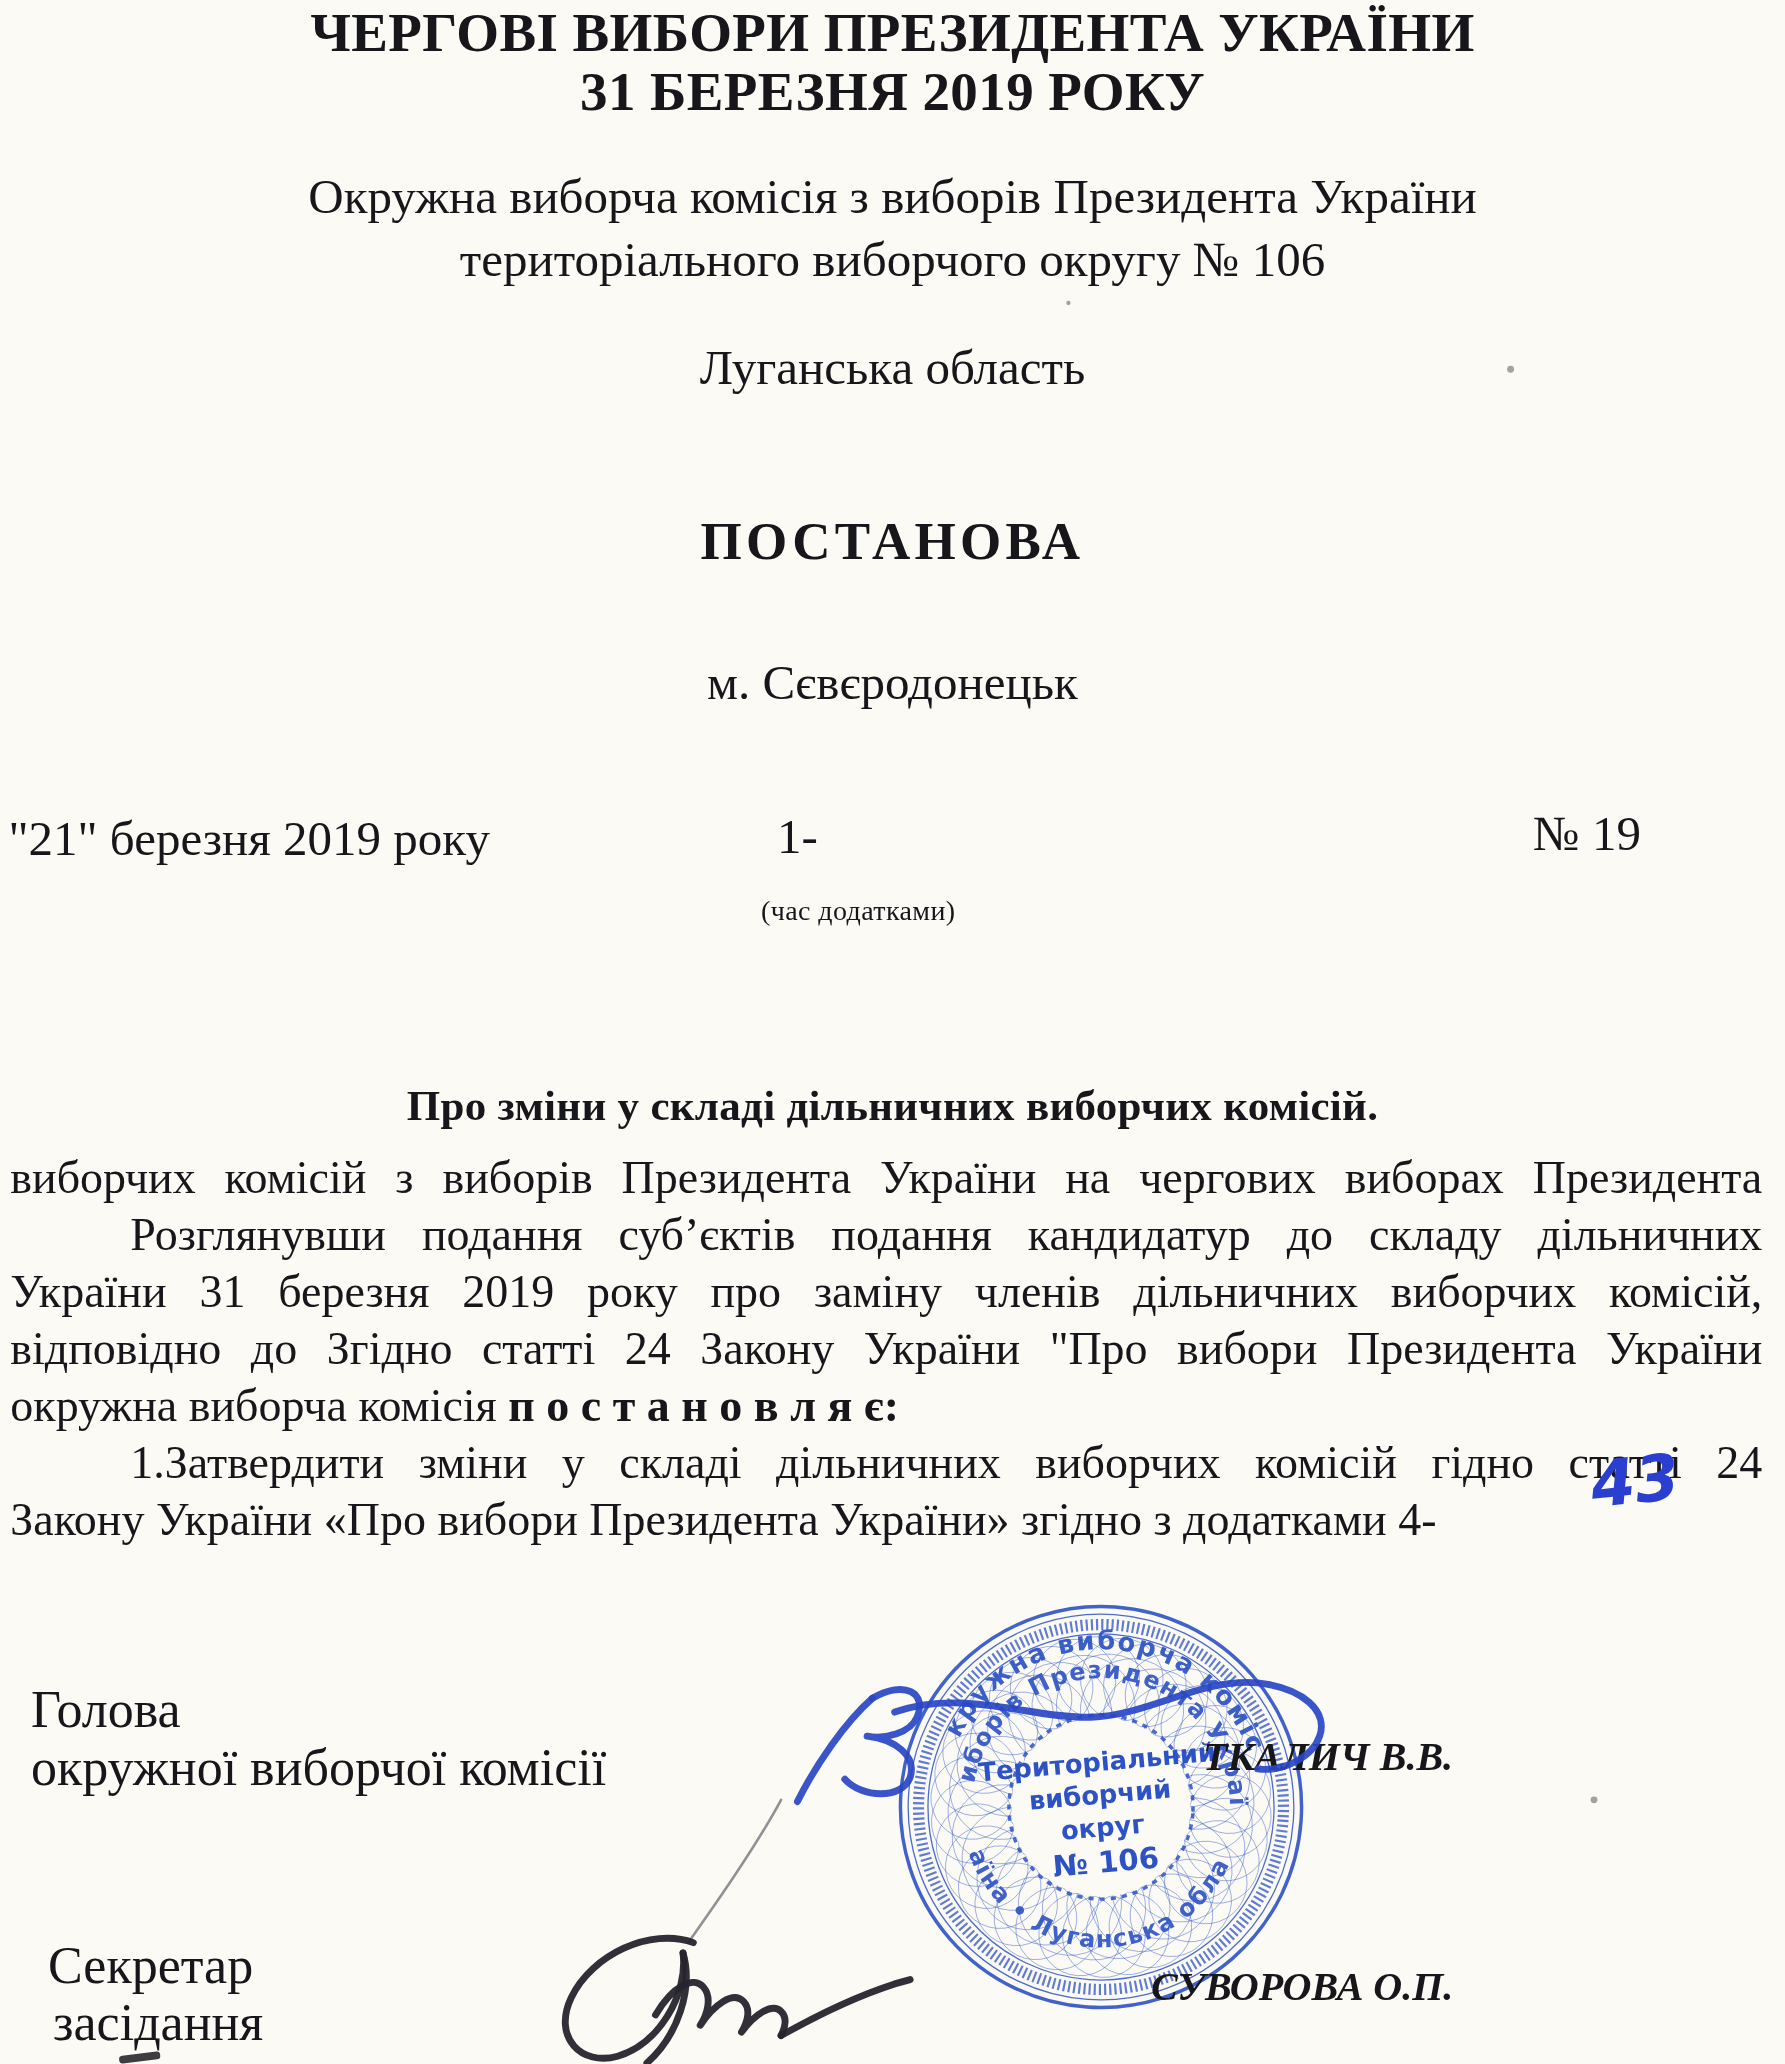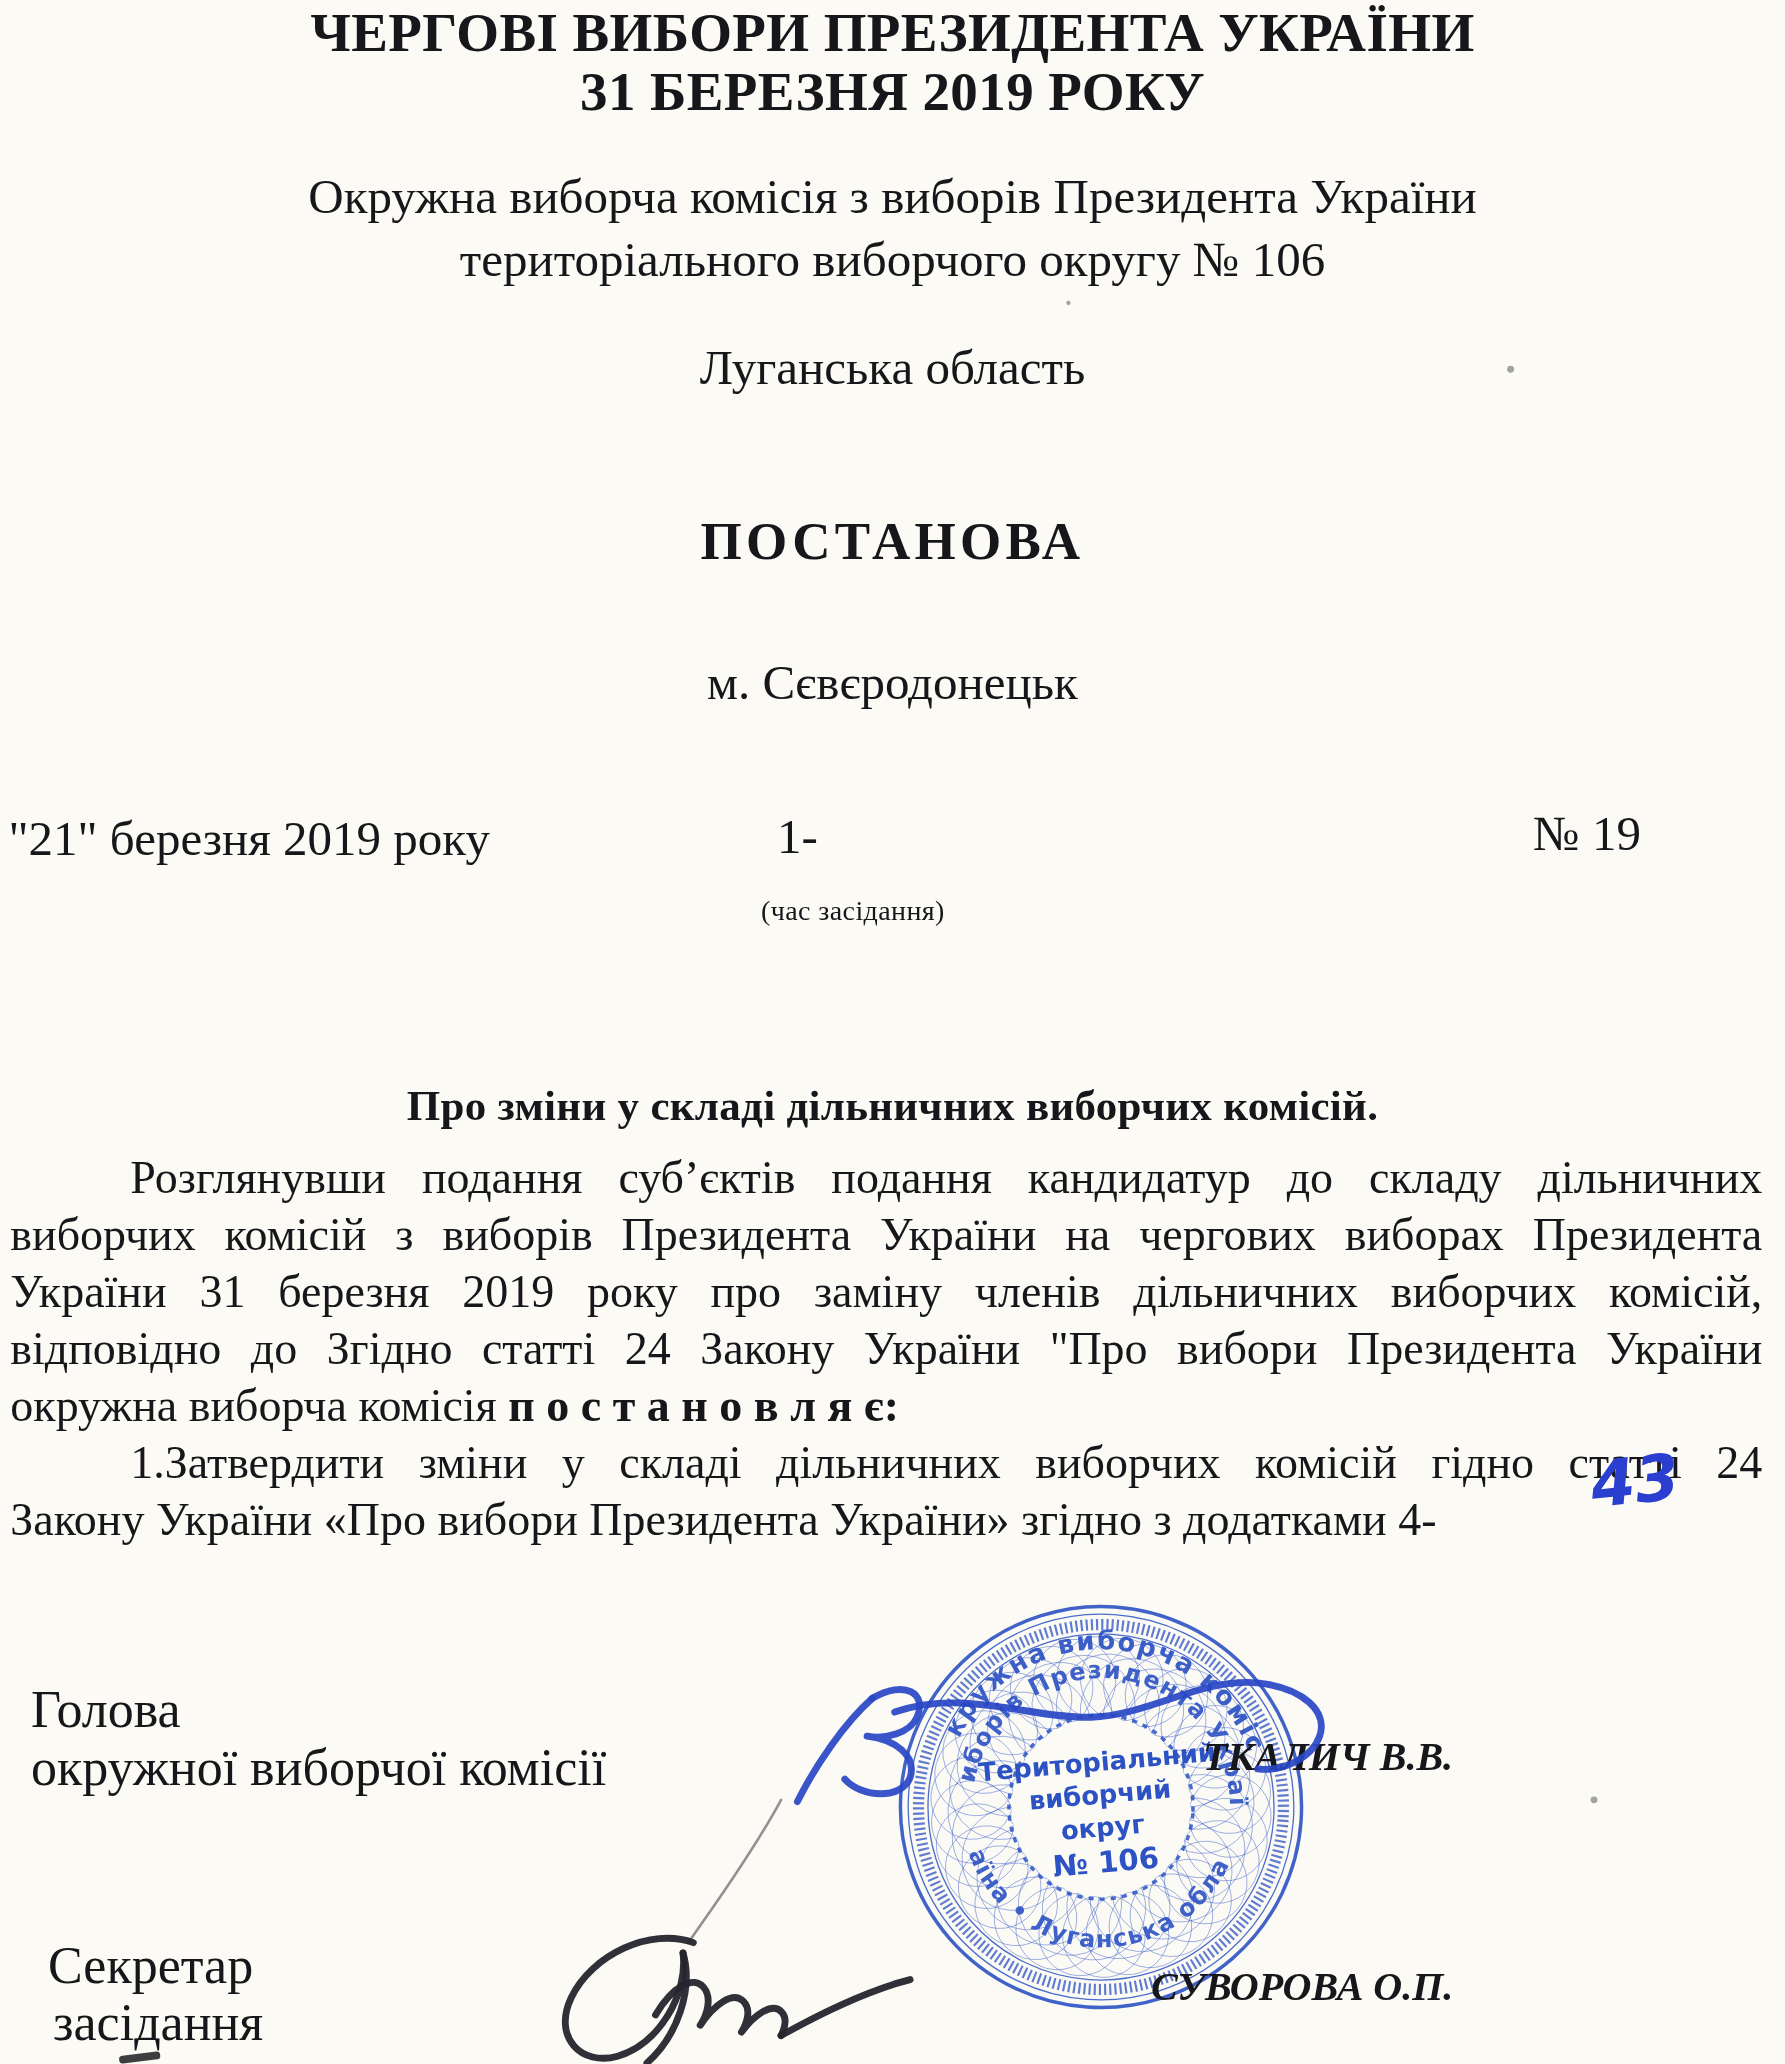--- a/index.html
+++ b/index.html
@@ -47,28 +47,28 @@
 <div class="abs ctr h-bold" style="top:62px">31 БЕРЕЗНЯ 2019 РОКУ</div>
 <div class="abs ctr h-reg" style="top:170px">Окружна виборча комісія з виборів Президента України</div>
 <div class="abs ctr h-reg" style="top:233px">територіального виборчого округу № 106</div>
 <div class="abs ctr h-reg" style="top:341px">Луганська область</div>
 
 <div class="abs ctr doctype" style="top:511px">ПОСТАНОВА</div>
 <div class="abs ctr h-reg" style="top:656px">м. Сєвєродонецьк</div>
 
 <div class="abs h-reg" style="left:8.6px;top:812px">"21" березня 2019 року</div>
 <div class="abs h-reg" style="left:777px;top:810px">1-</div>
-<div class="abs small-cap" style="left:761px;top:895px">(час засідання)</div>
+<div class="abs small-cap" style="left:761px;top:895px">(час додатками)</div>
 <div class="abs h-reg" style="left:1533px;top:807px">№ 19</div>
 
 <div class="abs ctr title" style="top:1081px">Про зміни у складі дільничних виборчих комісій.</div>
 
 <div class="abs body-block">
+  <div class="bl j">виборчих комісій з виборів Президента України на чергових виборах Президента</div>
   <div class="bl j ind">Розглянувши подання суб’єктів подання кандидатур до складу дільничних</div>
-  <div class="bl j">виборчих комісій з виборів Президента України на чергових виборах Президента</div>
   <div class="bl j">України 31 березня 2019 року про заміну членів дільничних виборчих комісій,</div>
   <div class="bl j">відповідно до Згідно статті 24 Закону України "Про вибори Президента України</div>
   <div class="bl"><span>окружна виборча комісія </span><span class="b5b">п о с т а н о в л я є:</span></div>
   <div class="bl j ind">1.Затвердити зміни у складі дільничних виборчих комісій гідно статті 24</div>
   <div class="bl">Закону України «Про вибори Президента України» згідно з додатками 4-</div>
 </div>
 
 <div class="abs role" style="left:31px;top:1685px">Голова</div>
 <div class="abs role" style="left:31px;top:1743px">окружної виборчої комісії</div>
 <div class="abs role" style="left:48px;top:1941px">Секретар</div>

